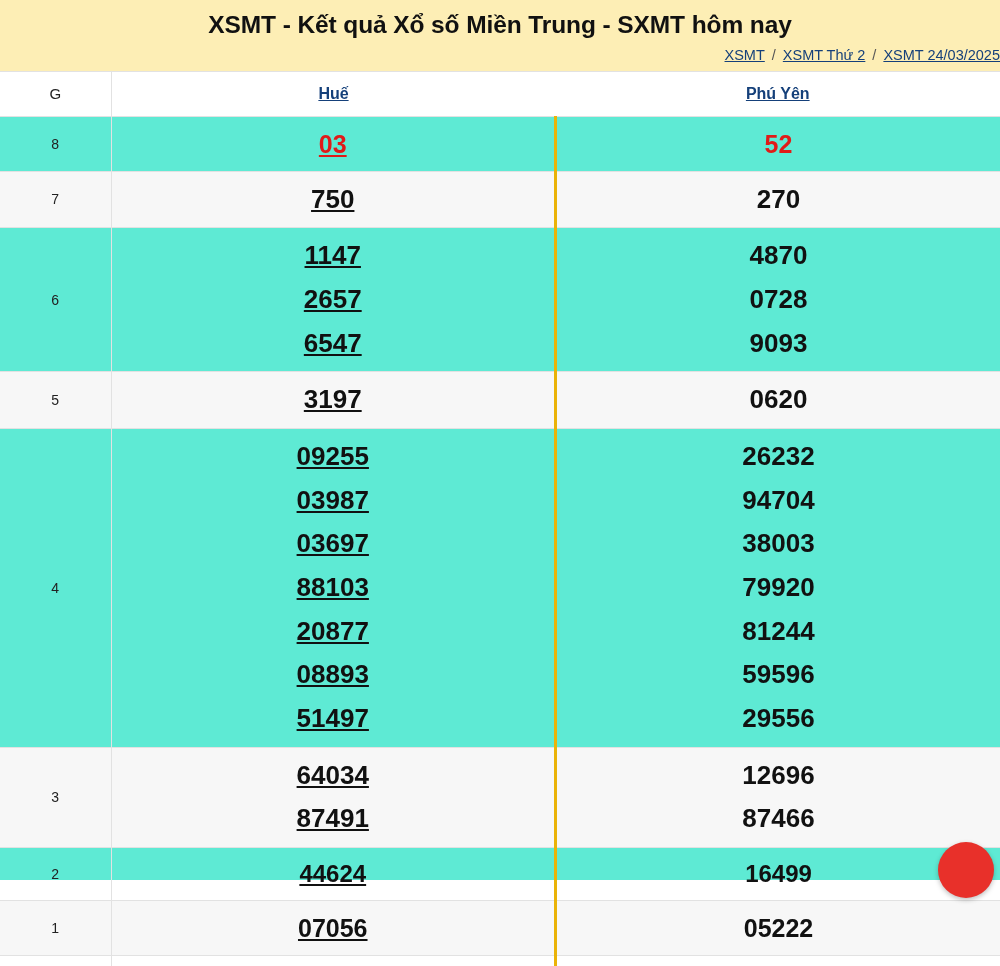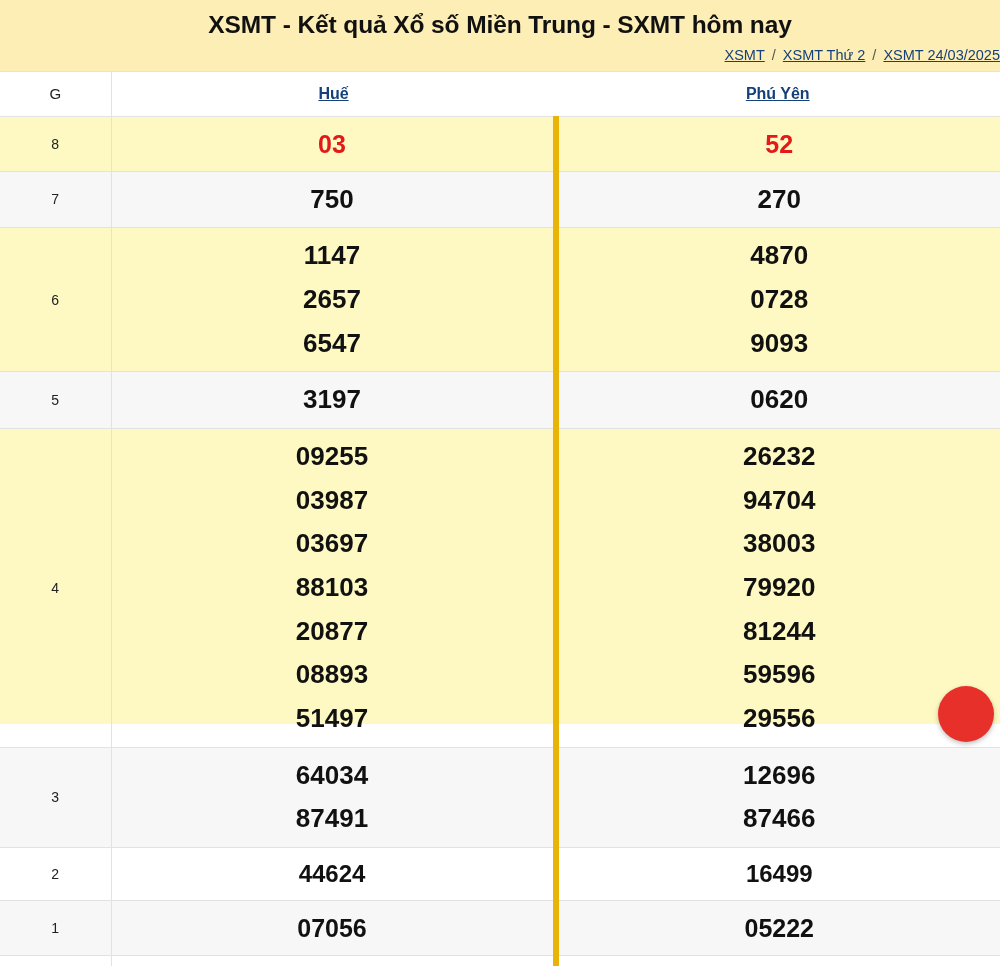--- a/index.html
+++ b/index.html
@@ -5,23 +5,23 @@
   * { box-sizing: border-box; margin: 0; padding: 0; }
   html, body {
     width: 1000px;
     height: 966px;
     background: #ffffff;
     font-family: "Liberation Sans", sans-serif;
     overflow: hidden;
   }
   .page {
     width: 1000px;
-    height: 724px;
+    height: 880px;
     position: relative;
-    background: #fef9c3;
+    background: #5eead4;
   }
   
   .header {
     background: #fdeeb5;
     padding: 10px 0 8px 0;
     text-align: center;
   }
   .header-title {
     font-size: 24.5px;
     font-weight: bold;
@@ -60,21 +60,22 @@
     border: 1px solid #e2e2e2;
     border-left: none;
     border-right: none;
     vertical-align: middle;
     text-align: center;
   }
   table.results td.gcol, table.results th.gcol {
     border-right: 1px solid #e2e2e2;
   }
   table.results td.prov-left {
-    border-right: 6px solid #eab308;
+    border-right: 3px solid #eab308;
+    text-decoration: underline;
   }
 
   thead th {
     height: 45px;
     background: #ffffff;
     font-weight: normal;
   }
   thead th.gcol {
     font-size: 15px;
     color: #222222;

